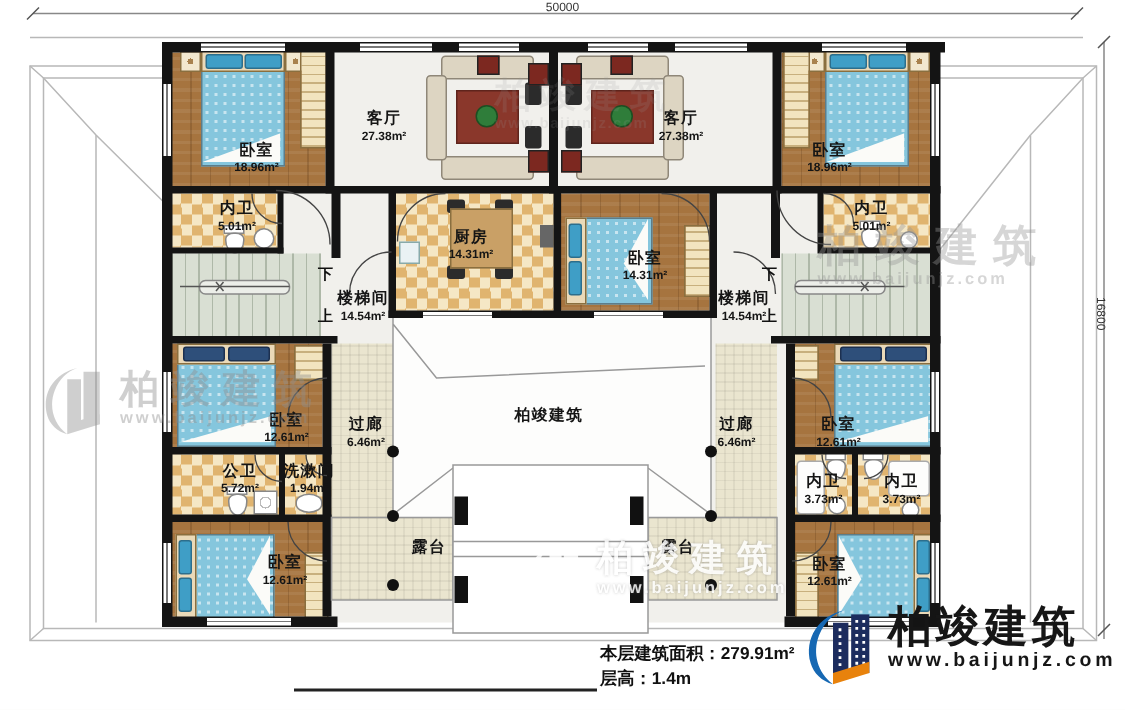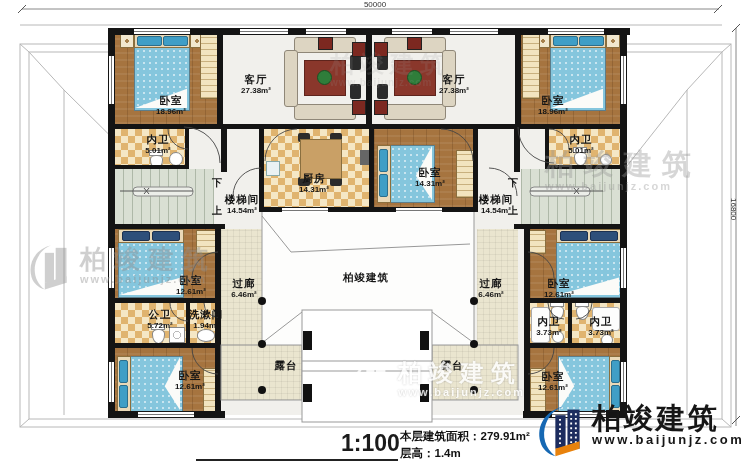--- a/index.html
+++ b/index.html
@@ -343,21 +343,21 @@
       <div class="rarea">27.38m²</div>
     </div>
   <div class="rlabel" style="left:522px;top:94px;width:62px;">
     <div class="rname">卧室</div>
       <div class="rarea">18.96m²</div>
     </div>
   <div class="rlabel" style="left:556px;top:133px;width:50px;">
     <div class="rname">内卫</div>
       <div class="rarea">5.01m²</div>
     </div>
-  <div class="rlabel" style="left:284px;top:172px;width:60px;">
+  <div class="rlabel" style="left:284px;top:152px;width:60px;">
     <div class="rname">厨房</div>
       <div class="rarea">14.31m²</div>
     </div>
   <div class="rlabel" style="left:400px;top:166px;width:60px;">
     <div class="rname">卧室</div>
       <div class="rarea">14.31m²</div>
     </div>
   <div class="rlabel" style="left:212px;top:193px;width:60px;">
     <div class="rname">楼梯间</div>
       <div class="rarea">14.54m²</div>
@@ -455,21 +455,20 @@
       <rect x="38" y="6" width="13" height="42" fill="currentColor"></rect>
       <polygon points="25,48 51,40 51,48 25,56" fill="currentColor"></polygon>
     </svg>
     <div>
         <div class="wm-name" style="font-size:24px;letter-spacing:7px;">柏竣建筑</div>
          <div class="wm-site" style="font-size:11px;letter-spacing:2px;">www.baijunjz.com</div>
       </div>
   </div>
 
   <div class="t-underline" style="left:196px;top:459px;width:202px;"></div>
-  <div class="t-scale" style="left:341px;top:430px;">1:100</div>
   <div class="t-info" style="left:400px;top:428px;">
     <div>本层建筑面积：279.91m²</div>
     <div>层高：1.4m</div>
   </div>
 
   <div class="brand" style="left:532px;top:404px;">
     <svg width="56" height="54" viewBox="0 0 60 58">
       <path d="M33,3 C15,7 4,23 9,41 C11,48 17,54 25,56 C14,48 10,34 15,21 C19,11 25,6 33,3 Z" fill="#1668b3"></path>
       <rect x="25" y="12" width="11" height="36" fill="#1c2c5e"></rect>
       <rect x="38" y="6" width="13" height="42" fill="#1c2c5e"></rect>

